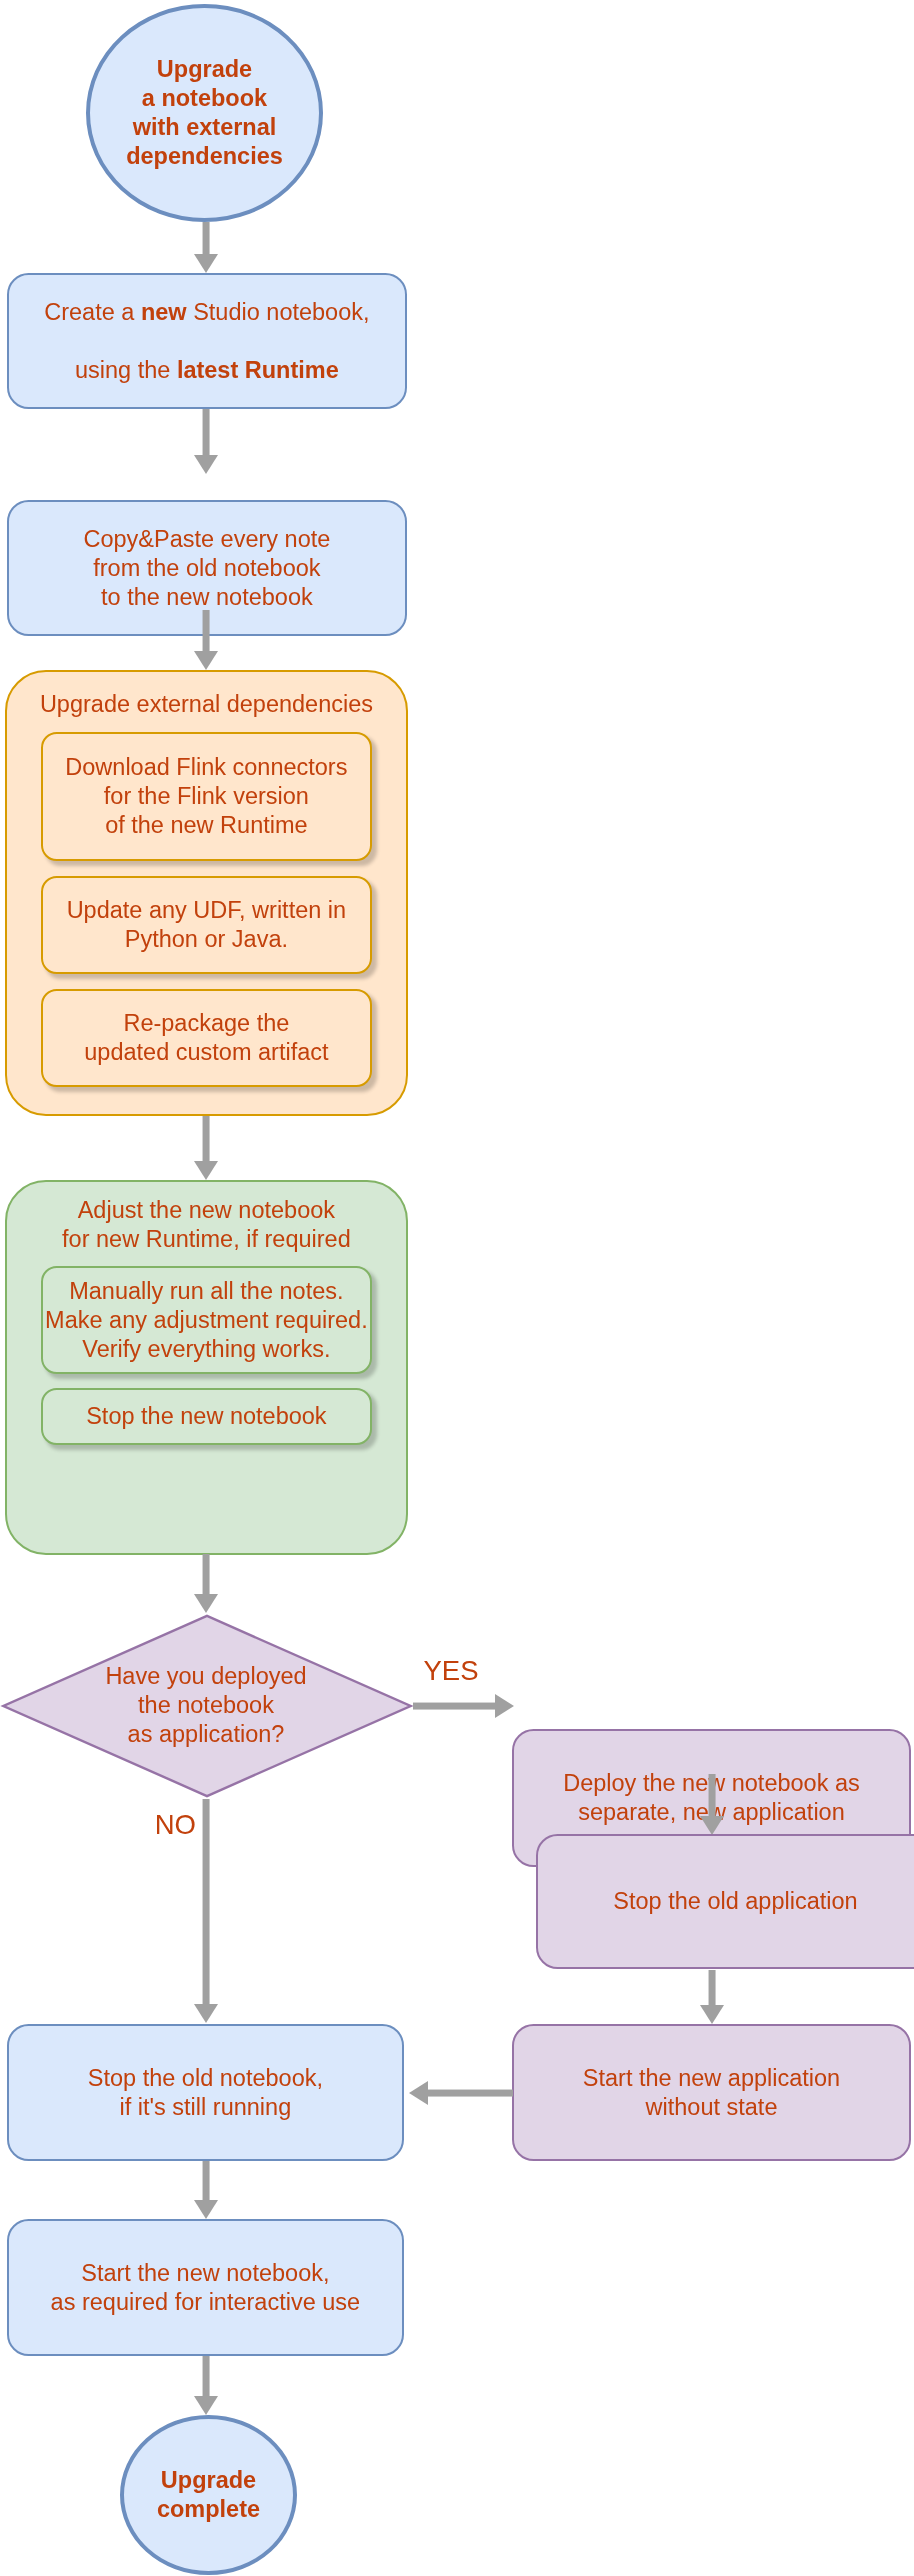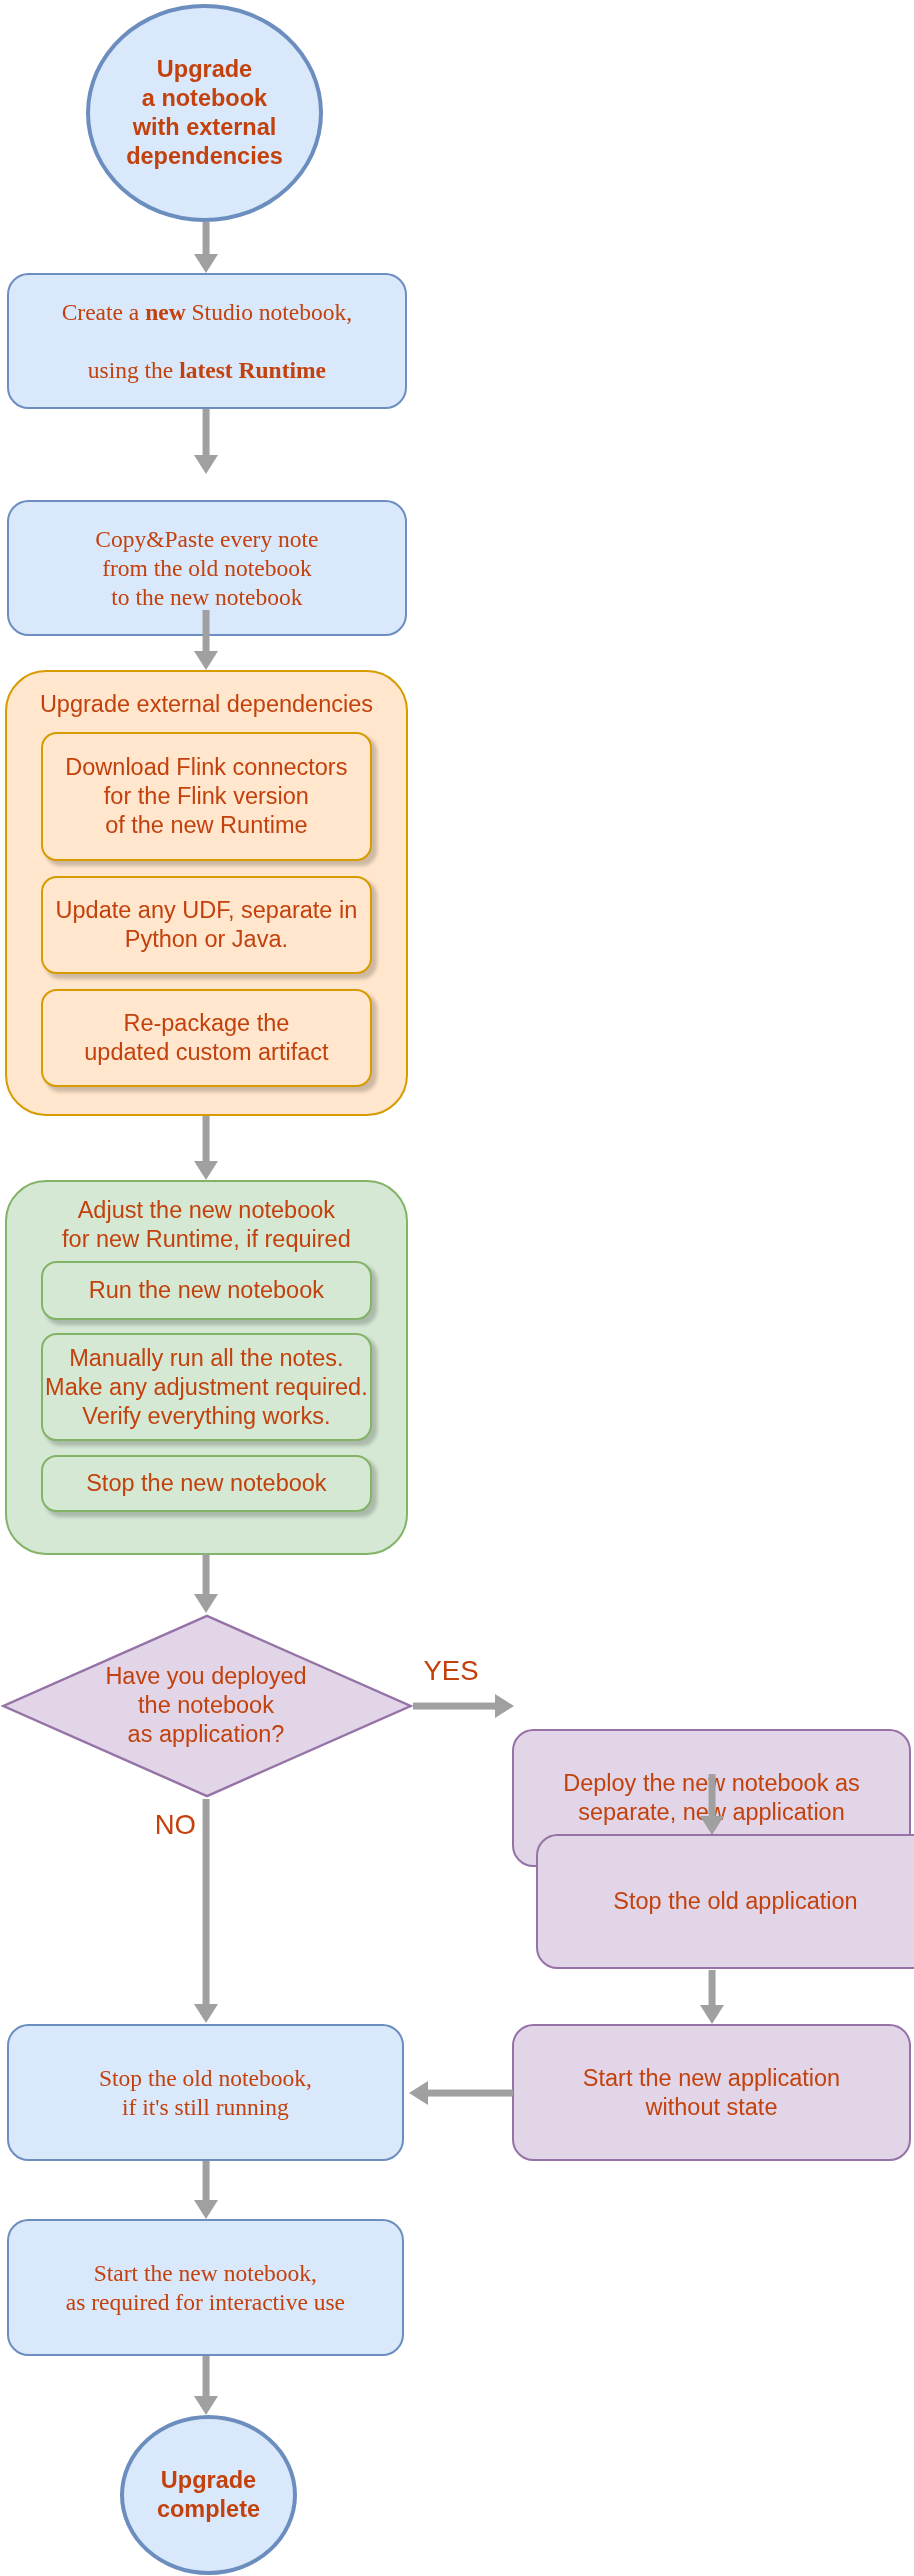--- a/index.html
+++ b/index.html
@@ -14,21 +14,21 @@
     position:relative; width:914px; height:2576px; background:#ffffff;
     font-family:"Liberation Sans", sans-serif; color:#c2410c;
     overflow:hidden;
   }
   .node{
     position:absolute; box-sizing:border-box;
     display:flex; align-items:center; justify-content:center;
     text-align:center;
   }
   .txt{ font-size:23.5px; line-height:29px; white-space:pre-line; }
-  .blue-box{ background:var(--blue-fill); border:2px solid var(--blue-stroke); border-radius:21.6px;font-family:Liberation Serif, serif; }
+  .blue-box{ background:var(--blue-fill); border:2px solid var(--blue-stroke); border-radius:21.6px; }
   .purple-box{ background:var(--purple-fill); border:2px solid var(--purple-stroke); border-radius:21.6px; }
   .ellipse{
     background:var(--blue-fill); border:4.9px solid var(--blue-stroke); border-radius:50%;
     font-weight:bold;
   }
   .group{
     position:absolute; box-sizing:border-box; border-radius:41px;
   }
   .group.orange{ background:var(--orange-fill); border:2px solid var(--orange-stroke); }
   .group.green{ background:var(--green-fill); border:2px solid var(--green-stroke); }
@@ -94,35 +94,34 @@
   <div class="arrow" style="left:193px; top:610px; width:25.5px; height:60px;">
     <div class="shaft-v"></div>
     <div class="head-down"></div>
   </div>
 
   <div class="group orange" style="left:4.9px; top:670px; width:403px; height:446px;">
     <div class="group-title">Upgrade external dependencies</div>
     <div class="inner txt" style="height:129px; margin-top:13.7px;">Download Flink connectors
 for the Flink version
 of the new Runtime</div>
-    <div class="inner txt" style="height:98px; margin-top:14.7px;">Update any UDF, separate in
+    <div class="inner txt" style="height:98px; margin-top:14.7px;">Update any UDF, written in
 Python or Java.</div>
     <div class="inner txt" style="height:98px; margin-top:14.7px;">Re-package the
 updated custom artifact</div>
   </div>
 
   <div class="arrow" style="left:193px; top:1116px; width:25.5px; height:64px;">
     <div class="shaft-v"></div>
     <div class="head-down"></div>
   </div>
 
   <div class="group green" style="left:4.9px; top:1180px; width:403px; height:375px;">
     <div class="group-title">Adjust the new notebook
 for new Runtime, if required</div>
-    <div class="inner txt" style="height:59px; margin-top:7.8px;">Run the new notebook</div>
     <div class="inner txt" style="height:108px; margin-top:12.8px;">Manually run all the notes.
 Make any adjustment required.
 Verify everything works.</div>
     <div class="inner txt" style="height:57px; margin-top:13.7px;">Stop the new notebook</div>
   </div>
 
   <div class="arrow" style="left:193px; top:1554px; width:25.5px; height:59px;">
     <div class="shaft-v"></div>
     <div class="head-down"></div>
   </div>

